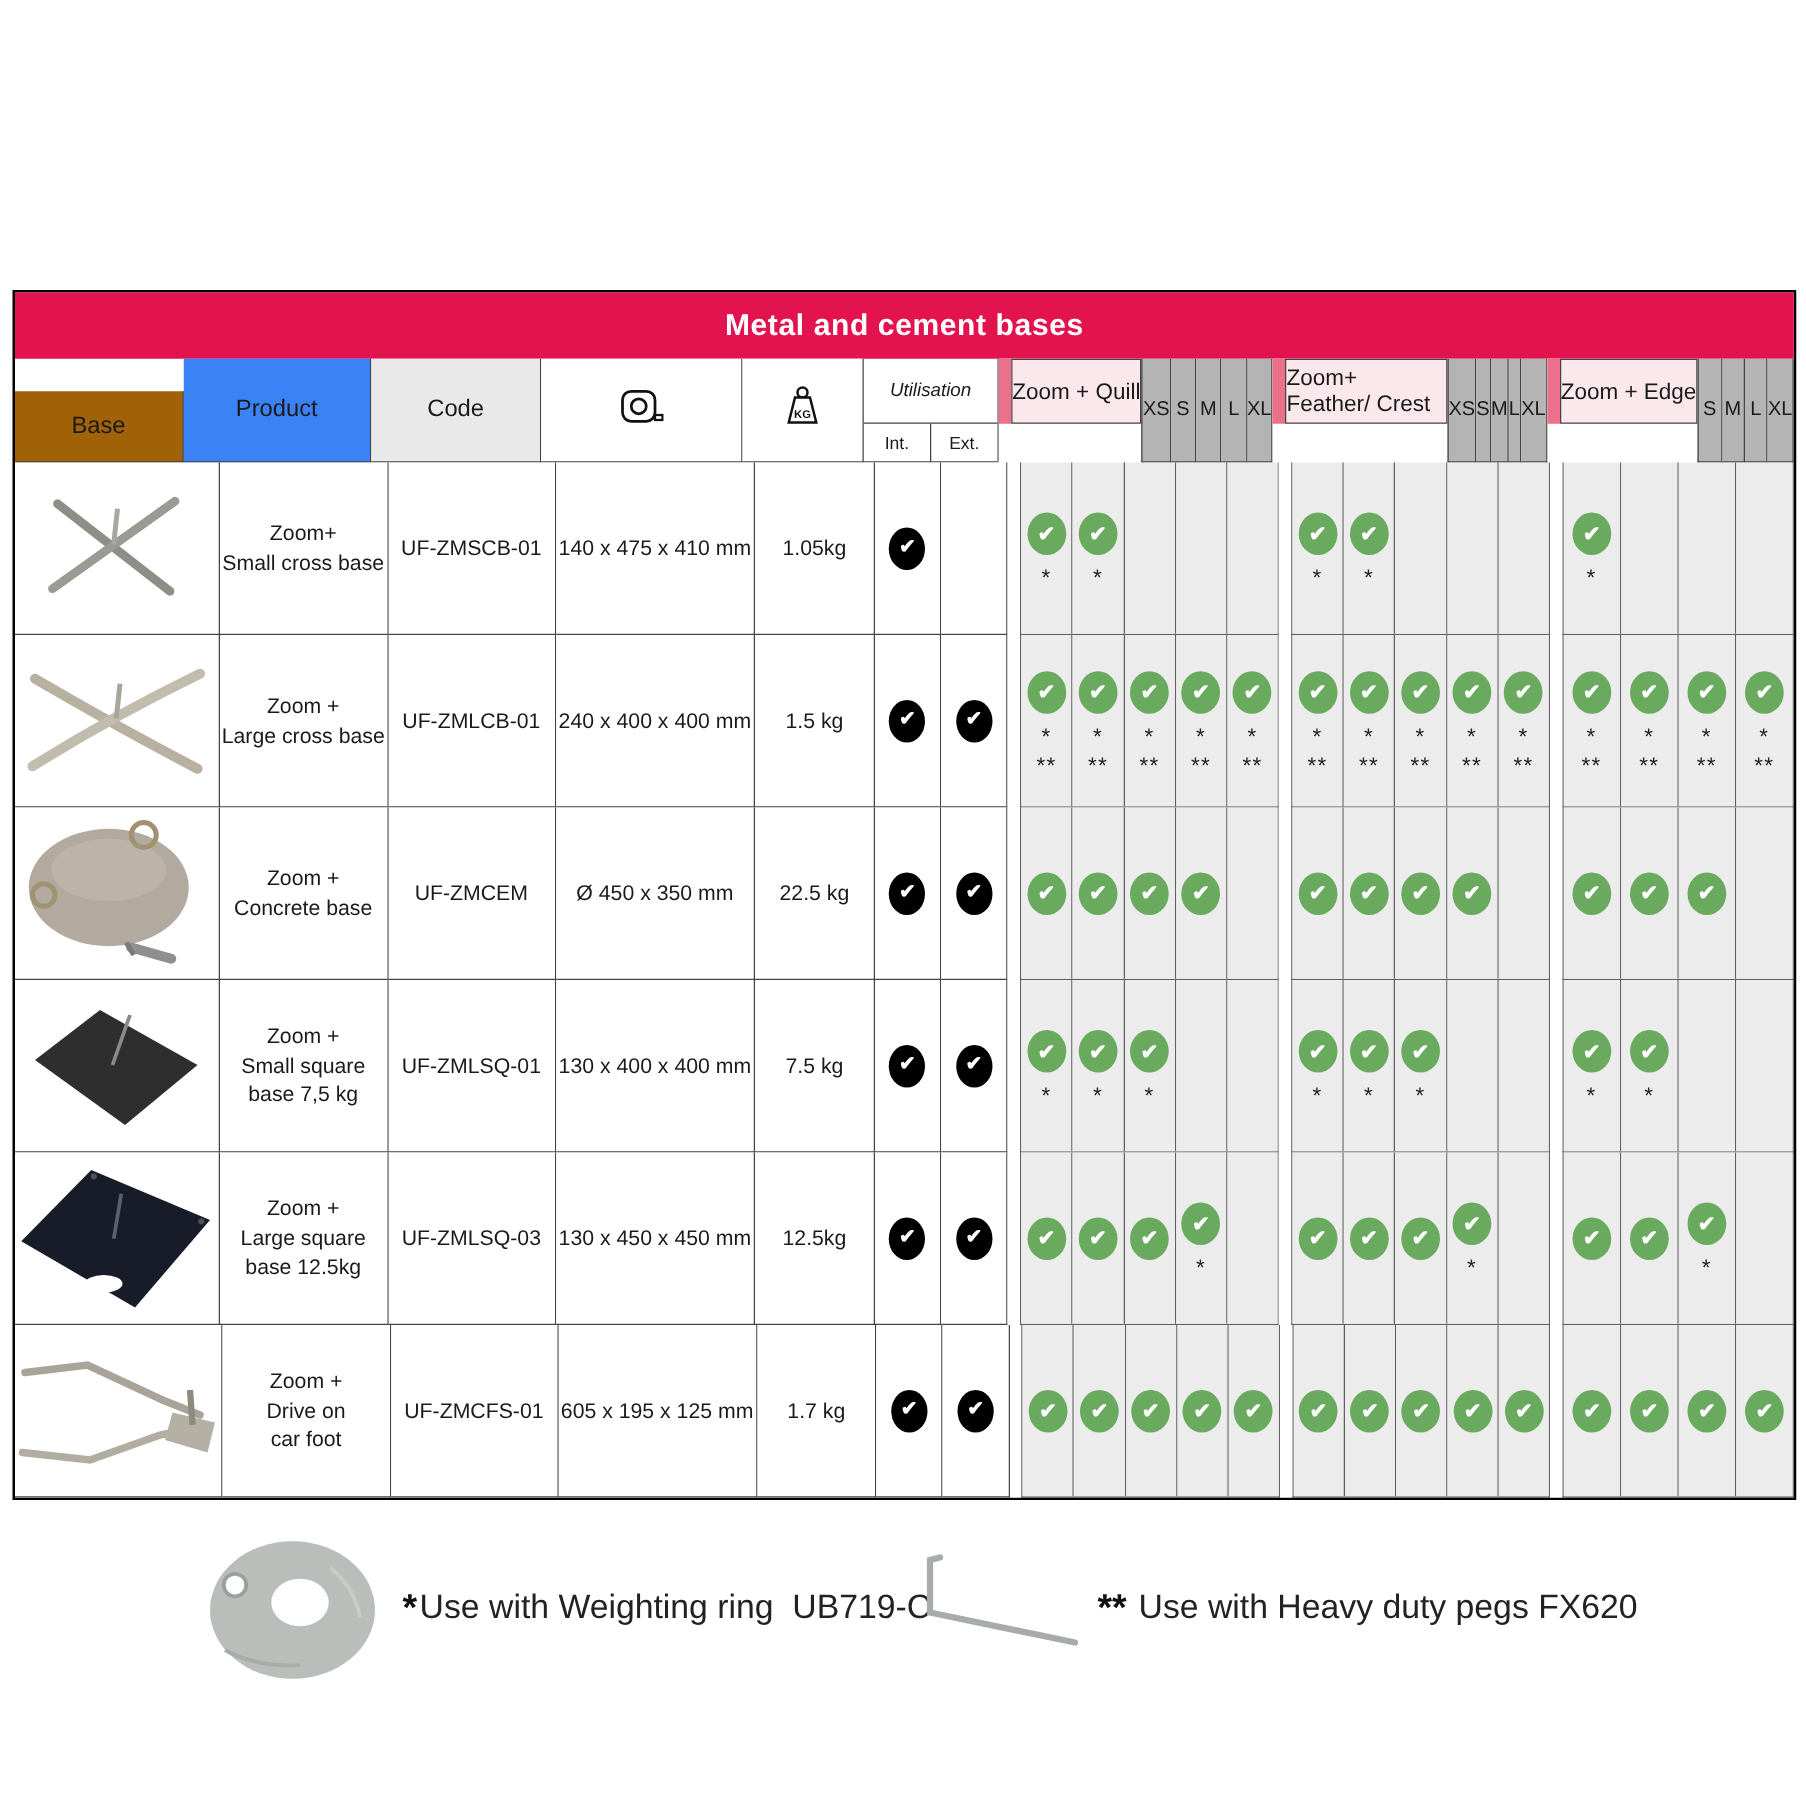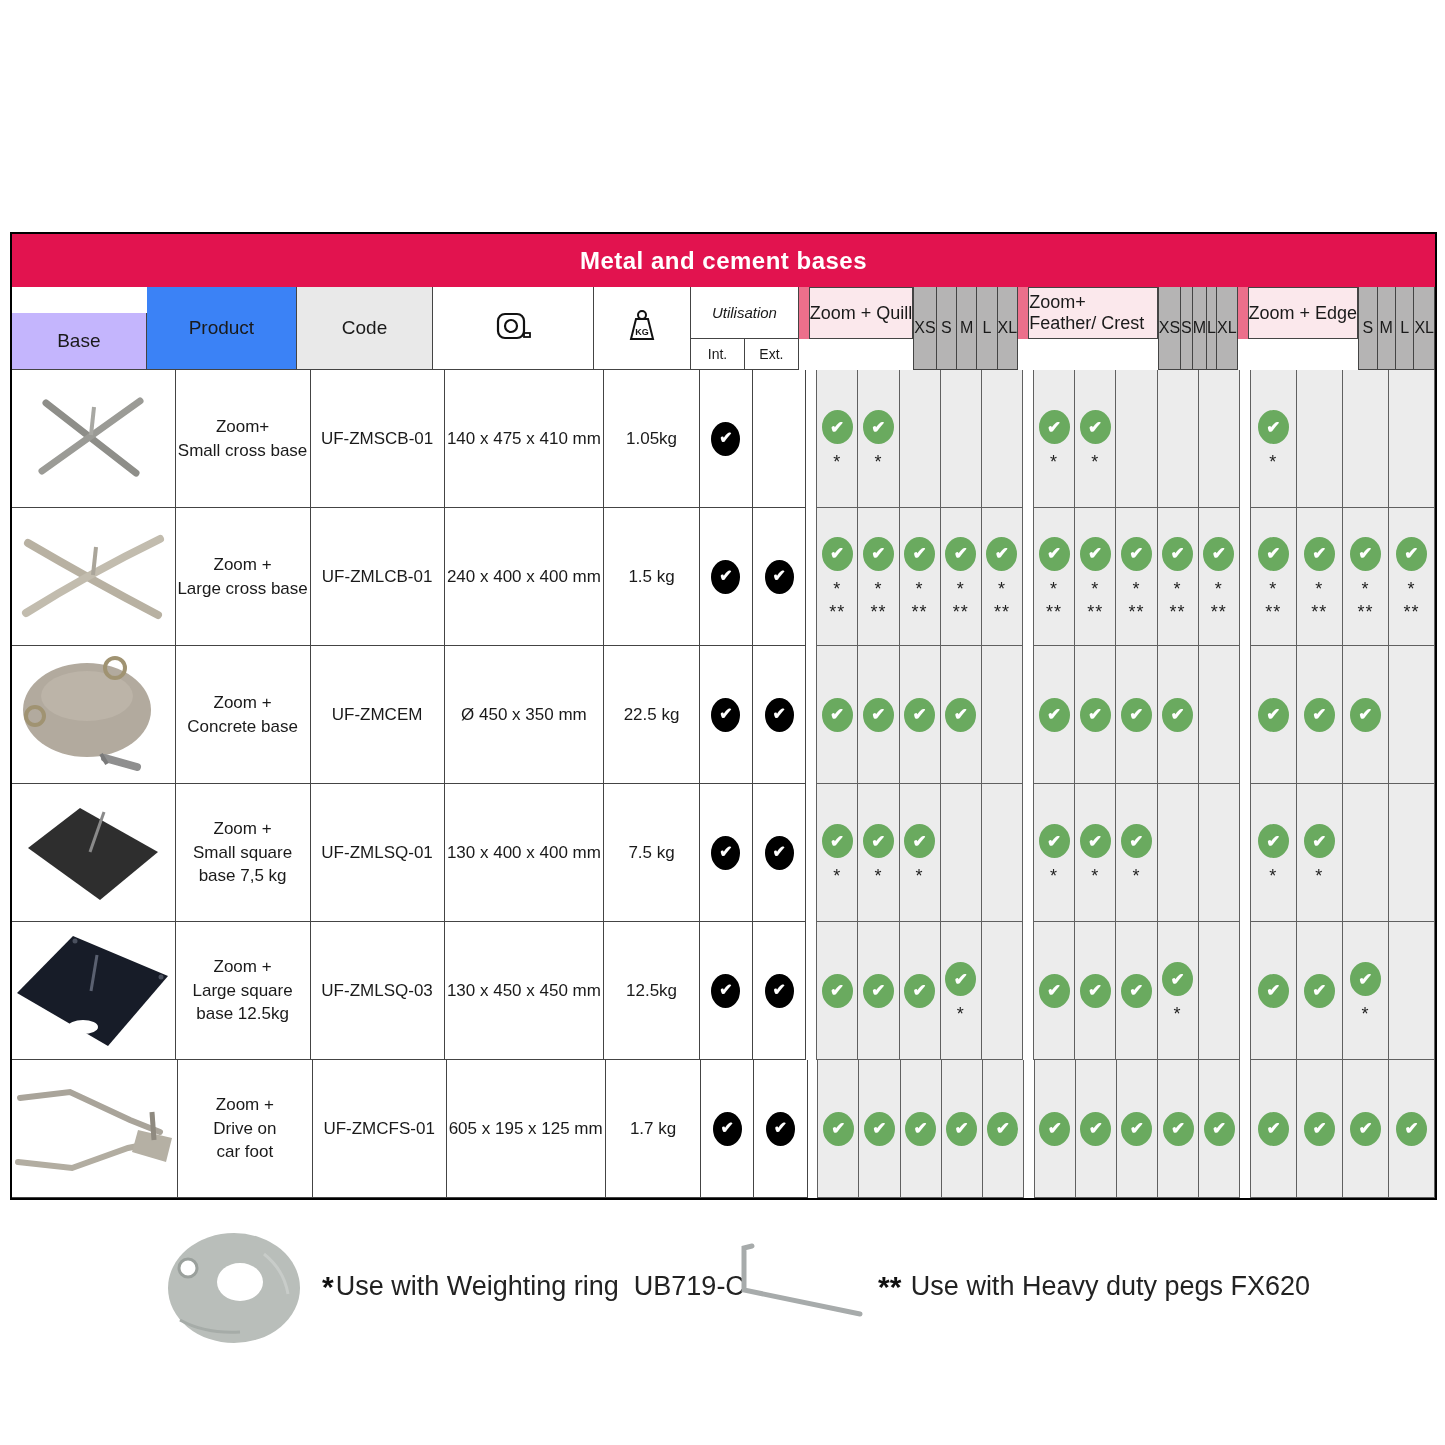--- a/index.html
+++ b/index.html
@@ -13,21 +13,21 @@
   }
   .banner{
     height:53px;background:#e2134f;color:#fff;display:flex;align-items:center;justify-content:center;
     font-size:24px;font-weight:bold;letter-spacing:.5px;
   }
   .hrow{display:flex;height:83px;}
   .hcell{
     box-sizing:border-box;border-right:1px solid #444;border-bottom:1px solid #444;
     display:flex;align-items:center;justify-content:center;font-size:19px;
   }
-  .hc-base{width:135px;background:#c4b5fd;margin-top:26px;}
+  .hc-base{width:135px;background:#a16207;margin-top:26px;}
   .hc-product{width:151px;background:#3b82f6;}
   .hc-code{width:136px;background:#e9e9e9;}
   .hc-dim{width:162px;background:#fff;}
   .hc-wt{width:97px;background:#fff;}
   .util{width:108px;box-sizing:border-box;border-right:1px solid #444;display:flex;flex-direction:column;}
   .util-top{
     height:52px;box-sizing:border-box;border-bottom:1px solid #444;
     display:flex;align-items:center;justify-content:center;font-size:15px;font-style:italic;
   }
   .util-sub{display:flex;flex:1;}

